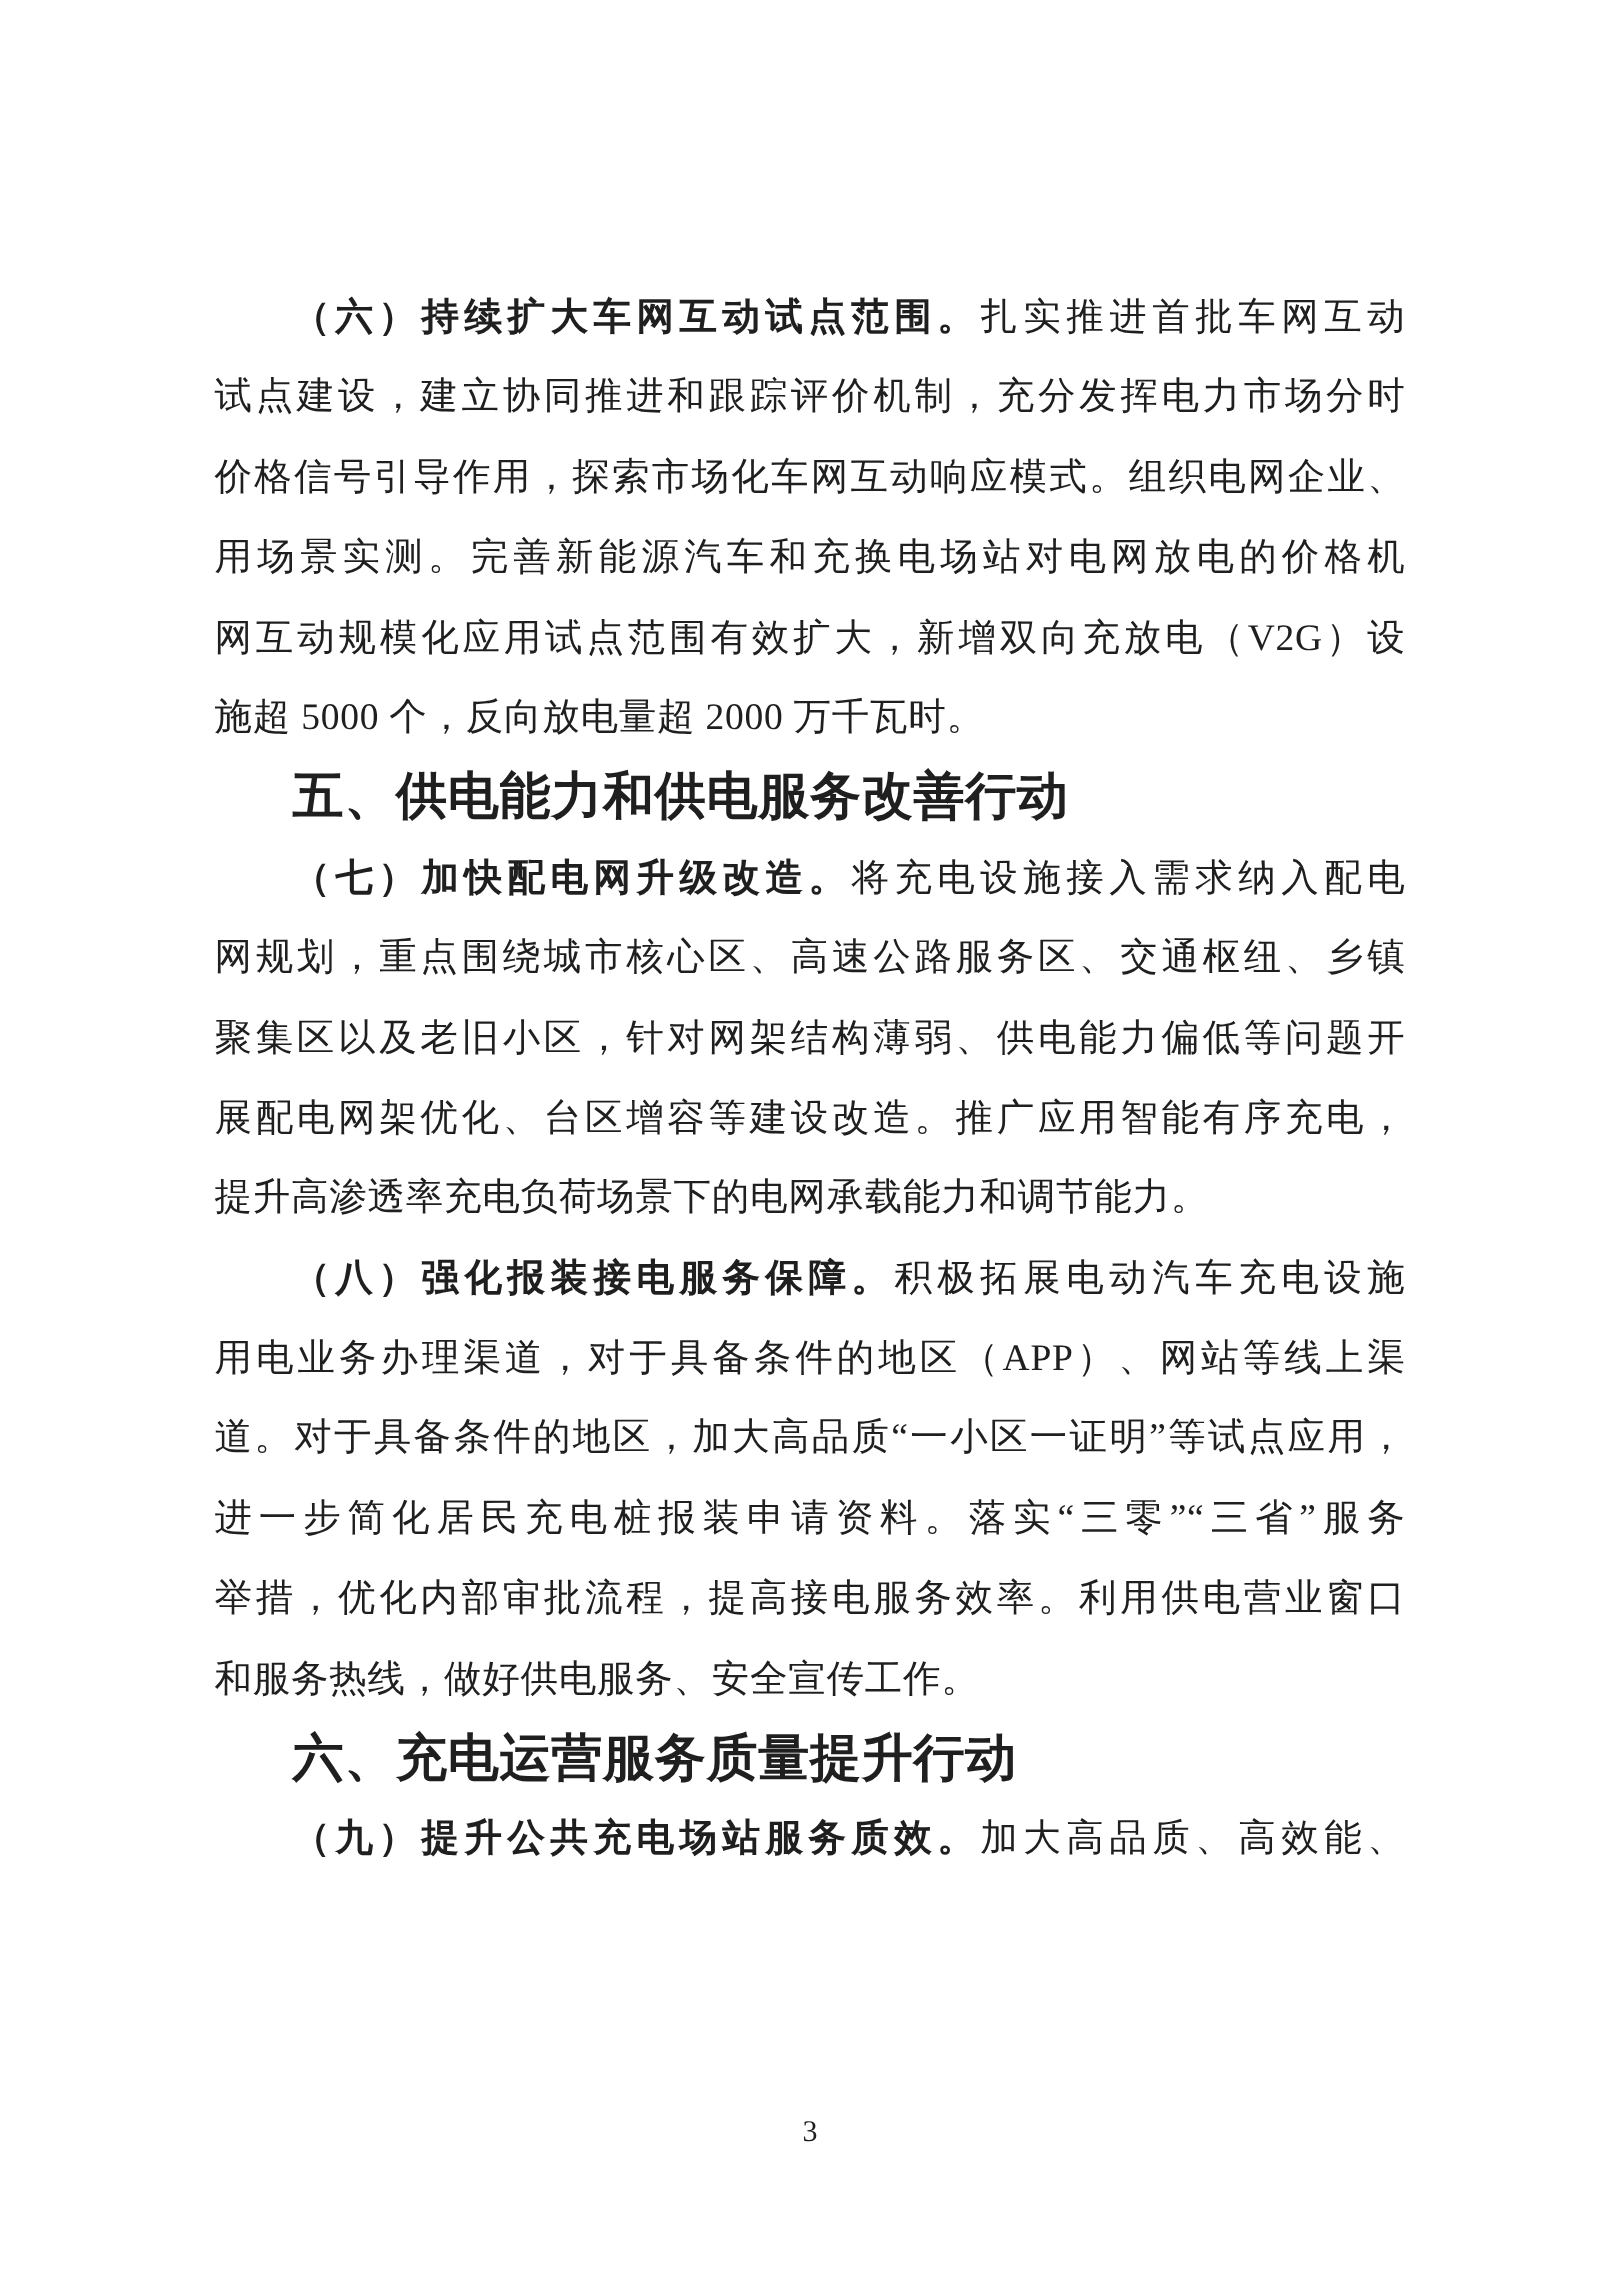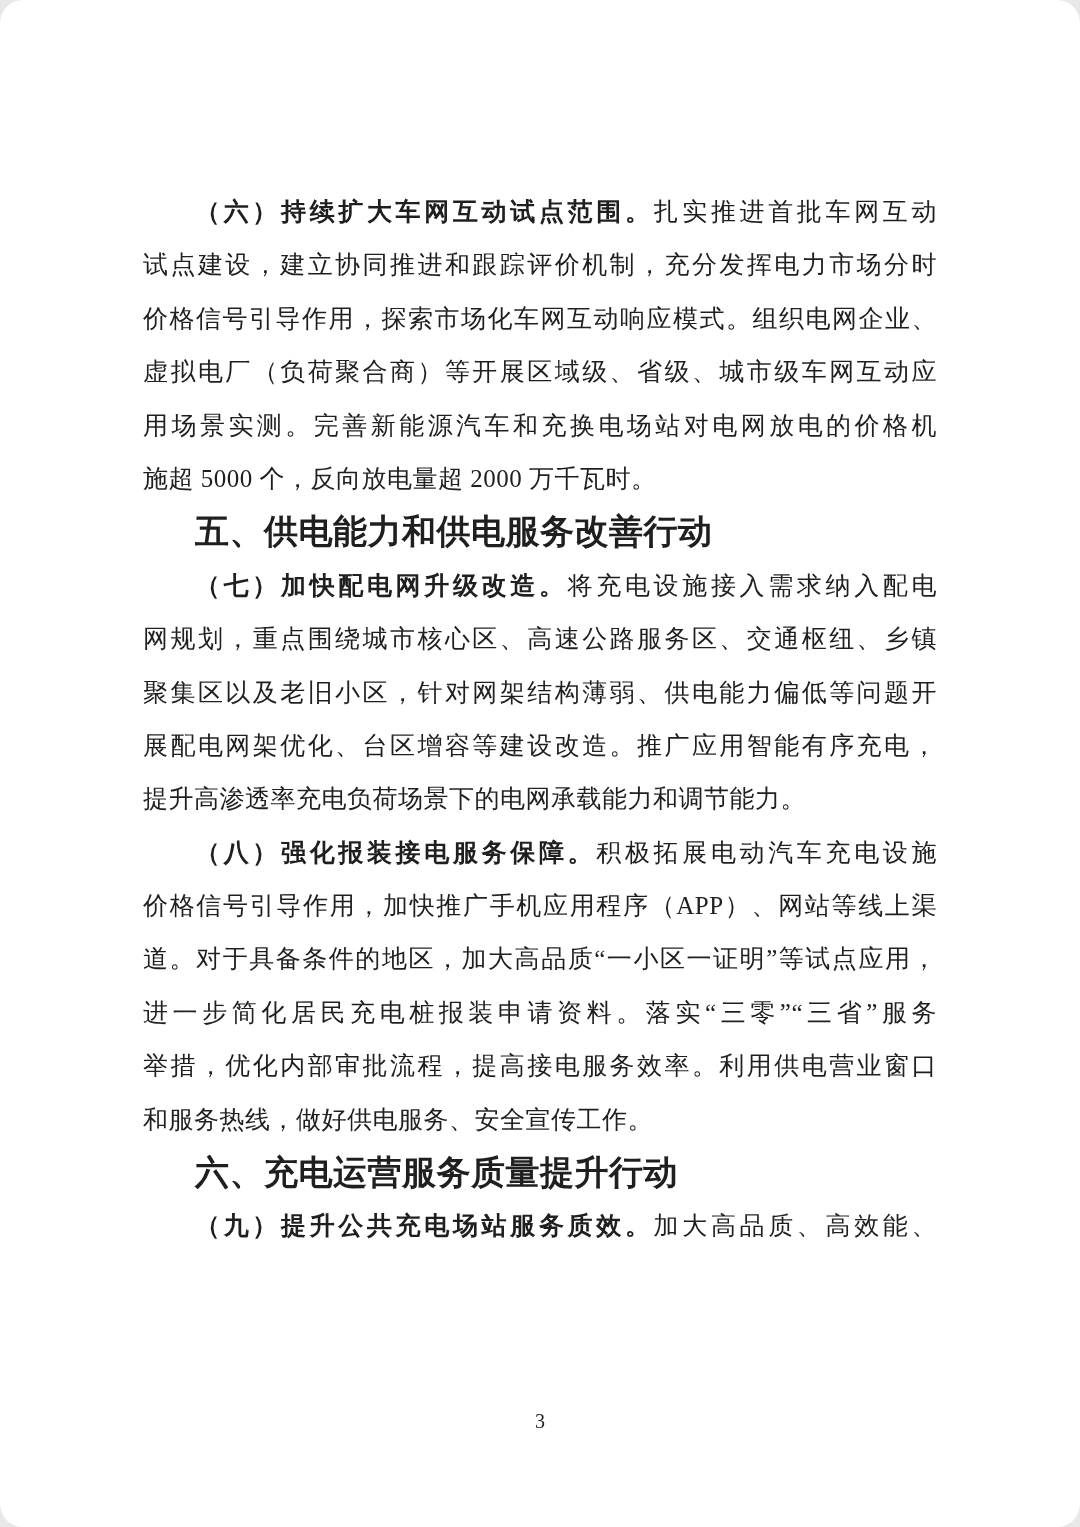--- a/index.html
+++ b/index.html
@@ -9,21 +9,20 @@
   }
   .page {
     position: relative;
     width: 1080px;
     height: 1527px;
     margin: 0 auto;
     background: #ffffff;
     font-family: "Liberation Serif", "DejaVu Serif", serif;
     color: #1f1f1f;
     overflow: hidden;
-    border-radius: 23px;
   }
   .content {
     position: absolute;
     left: 143px;
     top: 185px;
     width: 794px;
   }
   .line {
     height: 53.4px;
     line-height: 53.4px;
@@ -61,31 +60,31 @@
   }
 </style>
 </head>
 <body>
 
 <div class="page">
   <div class="content">
       <div class="line indent just"><b>（六）持续扩大车网互动试点范围。</b><span>扎实推进首批车网互动</span></div>
       <div class="line just"><span>试点建设，建立协同推进和跟踪评价机制，充分发挥电力市场分时</span></div>
       <div class="line just"><span>价格信号引导作用，探索市场化车网互动响应模式。组织电网企业、</span></div>
-      <div class="line just"><span>虚拟电厂（负荷聚合商）等开展区域级、省级、城市级车网互动应</span></div>
       <div class="line just"><span>用场景实测。完善新能源汽车和充换电场站对电网放电的价格机</span></div>
+      <div class="line just"><span>网互动规模化应用试点范围有效扩大，新增双向充放电（V2G）设</span></div>
       <div class="line last"><span>施超 5000 个，反向放电量超 2000 万千瓦时。</span></div>
       <div class="line heading indent last">五、供电能力和供电服务改善行动</div>
       <div class="line indent just"><b>（七）加快配电网升级改造。</b><span>将充电设施接入需求纳入配电</span></div>
       <div class="line just"><span>网规划，重点围绕城市核心区、高速公路服务区、交通枢纽、乡镇</span></div>
       <div class="line just"><span>聚集区以及老旧小区，针对网架结构薄弱、供电能力偏低等问题开</span></div>
       <div class="line just"><span>展配电网架优化、台区增容等建设改造。推广应用智能有序充电，</span></div>
       <div class="line last"><span>提升高渗透率充电负荷场景下的电网承载能力和调节能力。</span></div>
       <div class="line indent just"><b>（八）强化报装接电服务保障。</b><span>积极拓展电动汽车充电设施</span></div>
-      <div class="line just"><span>价格信号引导作用，加快推广手机应用程序（APP）、网站等线上渠</span></div>
+      <div class="line just"><span>用电业务办理渠道，对于具备条件的地区（APP）、网站等线上渠</span></div>
       <div class="line just"><span>道。对于具备条件的地区，加大高品质“一小区一证明”等试点应用，</span></div>
       <div class="line just"><span>进一步简化居民充电桩报装申请资料。落实“三零”“三省”服务</span></div>
       <div class="line just"><span>举措，优化内部审批流程，提高接电服务效率。利用供电营业窗口</span></div>
       <div class="line last"><span>和服务热线，做好供电服务、安全宣传工作。</span></div>
       <div class="line heading indent last">六、充电运营服务质量提升行动</div>
       <div class="line indent just"><b>（九）提升公共充电场站服务质效。</b><span>加大高品质、高效能、</span></div>
     </div>
   <div class="page-number">3</div>
 </div>
 

